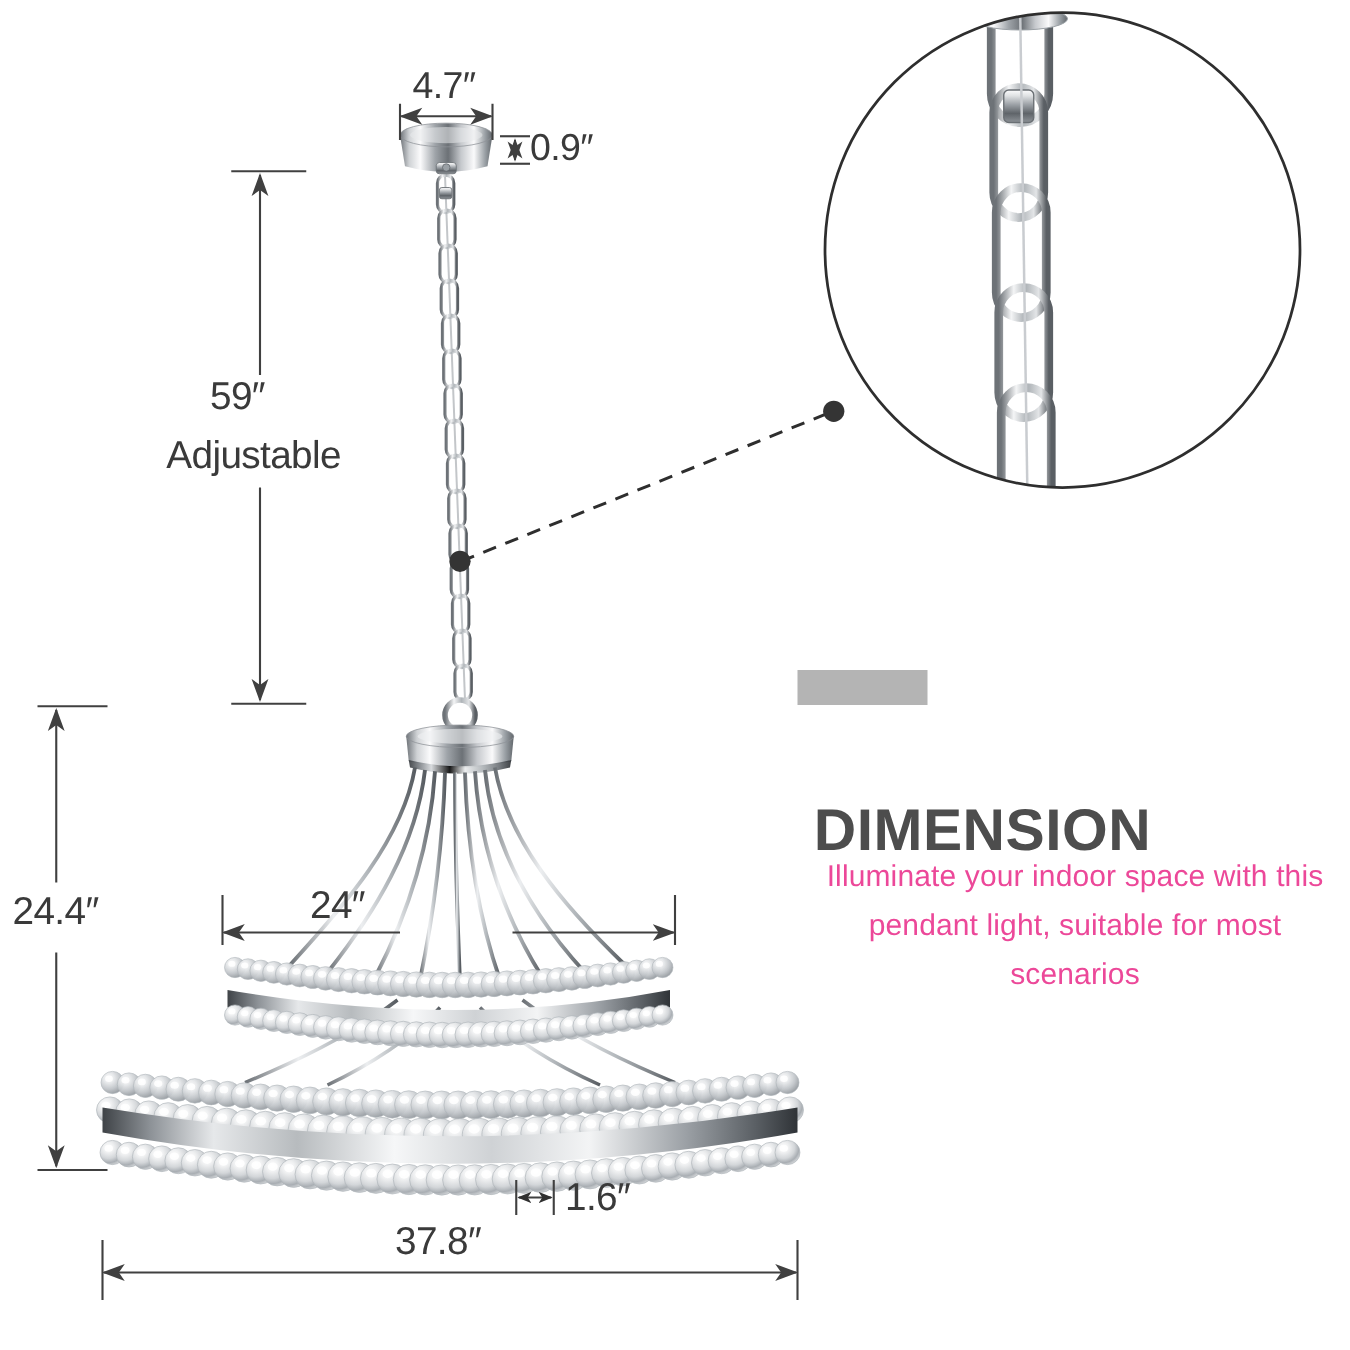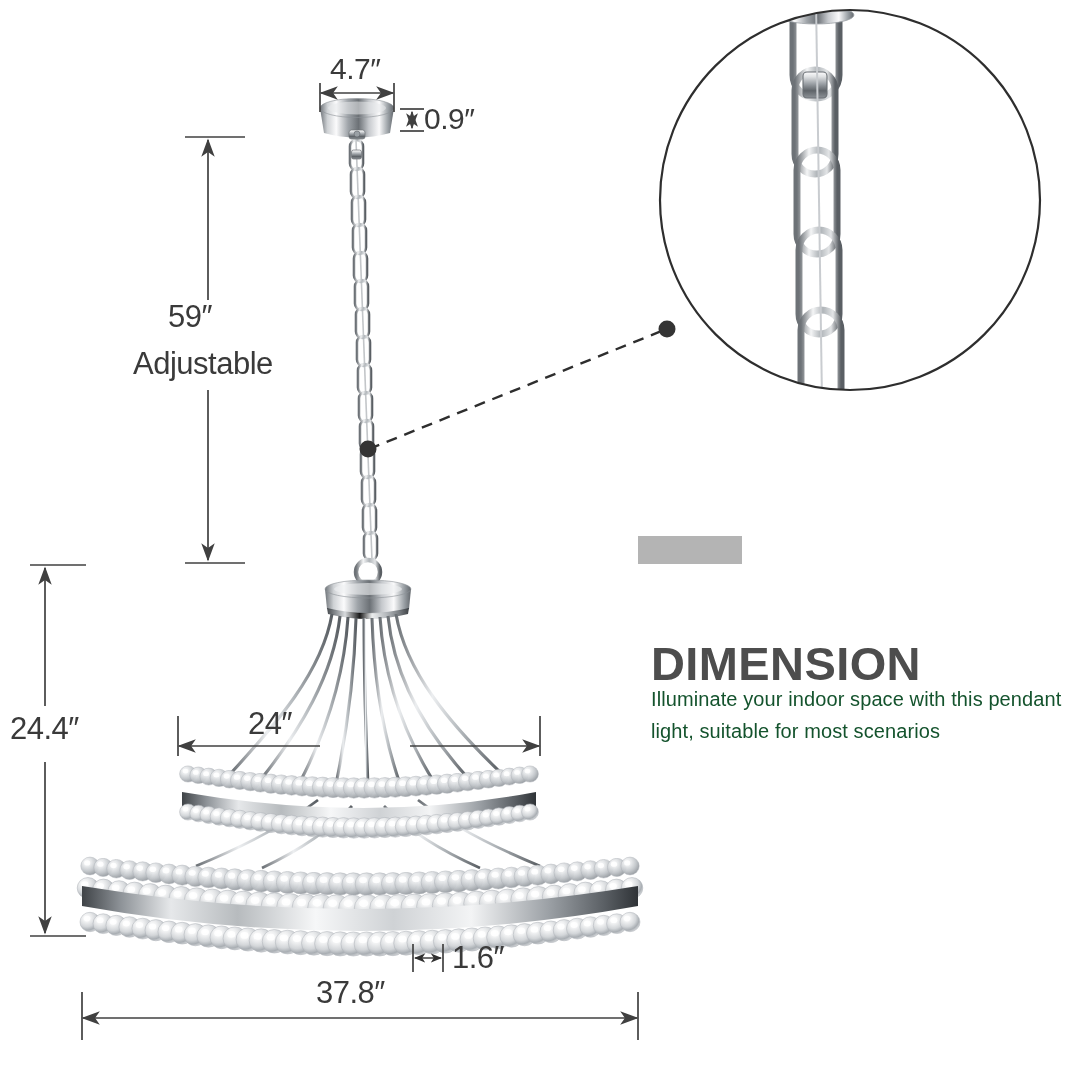--- a/index.html
+++ b/index.html
@@ -50,25 +50,26 @@
     font-family: "Liberation Sans", sans-serif;
     white-space: pre;
   }
   #title-1 { top: 547px; }
   #title-2 { top: 598px; margin-top: 38px; }
 
   #subtitle {
     position: absolute;
     left: 651px; top: 683px;
     width: 418px;
-    color: #14532d;
-    font-size: 20px;
+    color: #ec4899;
+    font-size: 24px;
     line-height: 1.62;
     font-family: "Liberation Sans", sans-serif;
     letter-spacing: 0.1px;
+    text-align: center;
   }
 </style>
 </head>
 <body>
 
 <div id="stage">
 
   <svg id="artboard" viewBox="0 0 1080 1080" width="1080" height="1080">
     <defs>
 

